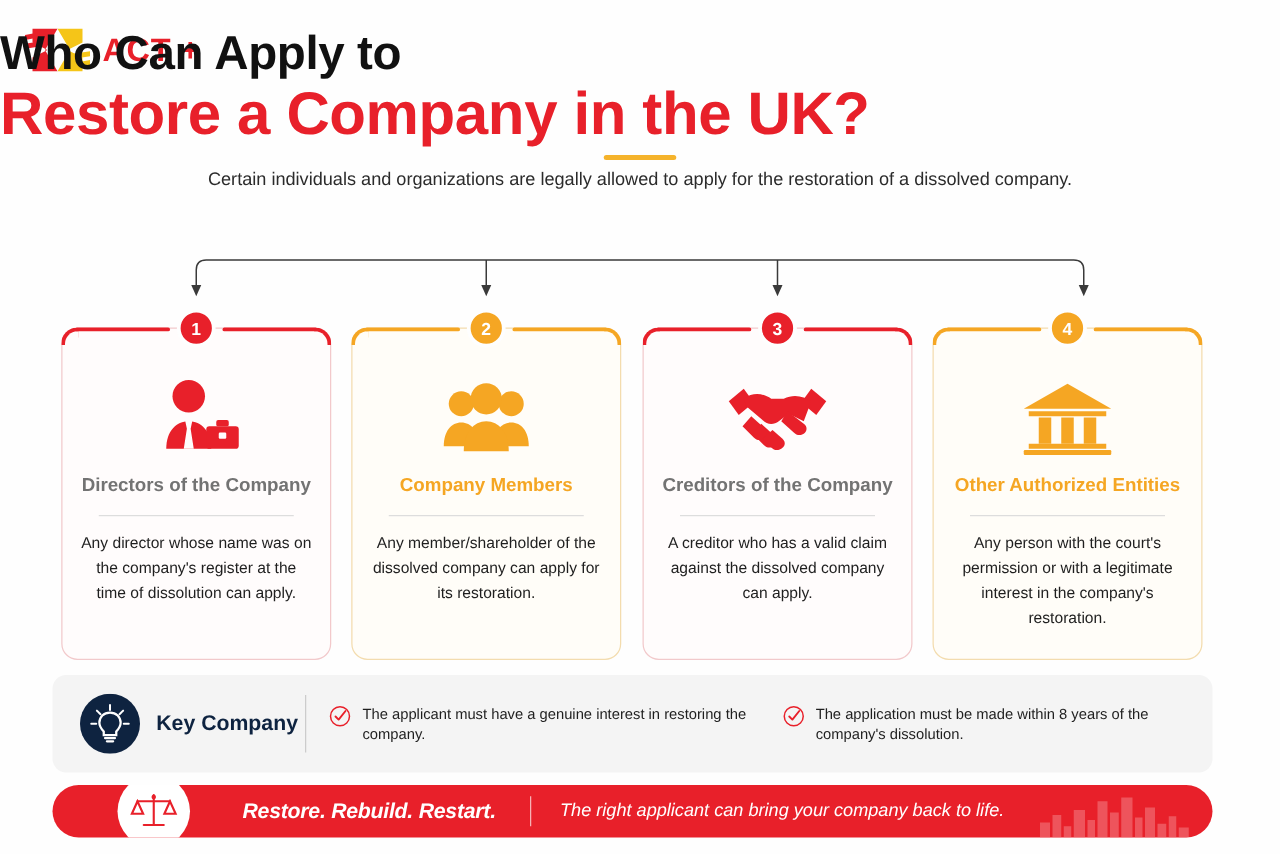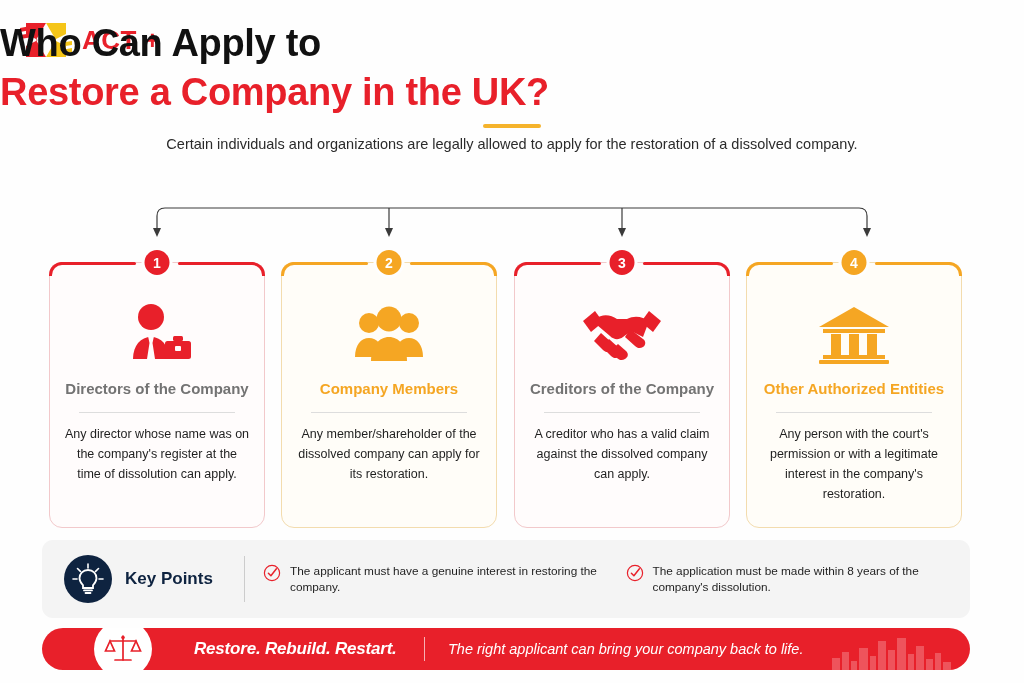--- a/index.html
+++ b/index.html
@@ -23,21 +23,21 @@
   }
 
   .title-block {
     position: absolute; left: 0; top: 20px; width: 1024px; 
   }
   .title-line1 {
     font-size: 38px; font-weight: bold; color: #111111;
     letter-spacing: -0.3px; line-height: 46px;
   }
   .title-line2 {
-    font-size: 38px; font-weight: bold; color: #E8202A;
+    font-size: 48px; font-weight: bold; color: #E8202A;
     letter-spacing: -0.3px; line-height: 52px;
   }
   .title-rule {
     width: 58px; height: 4px; background: #F5B32B;
     margin: 6px auto 0; border-radius: 2px;
   }
 
   .subtitle {
     position: absolute; left: 0; top: 134px; width: 1024px; text-align: center;
     font-size: 14.5px; color: #2b2b2b; line-height: 21px;
@@ -271,21 +271,21 @@
           <path d="M24 9 L24 13"></path>
           <path d="M13.5 13.5 L16.4 16.4"></path>
           <path d="M34.5 13.5 L31.6 16.4"></path>
           <path d="M9 24 L13 24"></path>
           <path d="M39 24 L35 24"></path>
         </g>
         <path d="M24 15 C19 15 15.5 18.6 15.5 23.2 C15.5 26.4 17.4 28.4 19 30.2 L19 33 L29 33 L29 30.2 C30.6 28.4 32.5 26.4 32.5 23.2 C32.5 18.6 29 15 24 15 Z" fill="none" stroke="#ffffff" stroke-width="1.8"></path>
         <path d="M20 35.4 L28 35.4" stroke="#ffffff" stroke-width="1.8" stroke-linecap="round"></path>
         <path d="M21.5 38 L26.5 38" stroke="#ffffff" stroke-width="1.8" stroke-linecap="round"></path>
       </svg>
-      <span class="kp-head-label">Key Points</span>
+      <span class="kp-head-label">Key Company</span>
     </div>
     <div class="kp-sep"></div>
 
     <div class="kp-item">
       <svg class="kp-check" viewBox="0 0 18 18">
         <circle cx="9" cy="9" r="7.6" fill="none" stroke="#E8202A" stroke-width="1.2"></circle>
         <path d="M5.4 9.2 L7.9 11.7 L13.4 4.8" fill="none" stroke="#E8202A" stroke-width="1.5" stroke-linecap="round" stroke-linejoin="round"></path>
       </svg>
       <span class="kp-text">The applicant must have a genuine interest in restoring the company.</span>
     </div>

